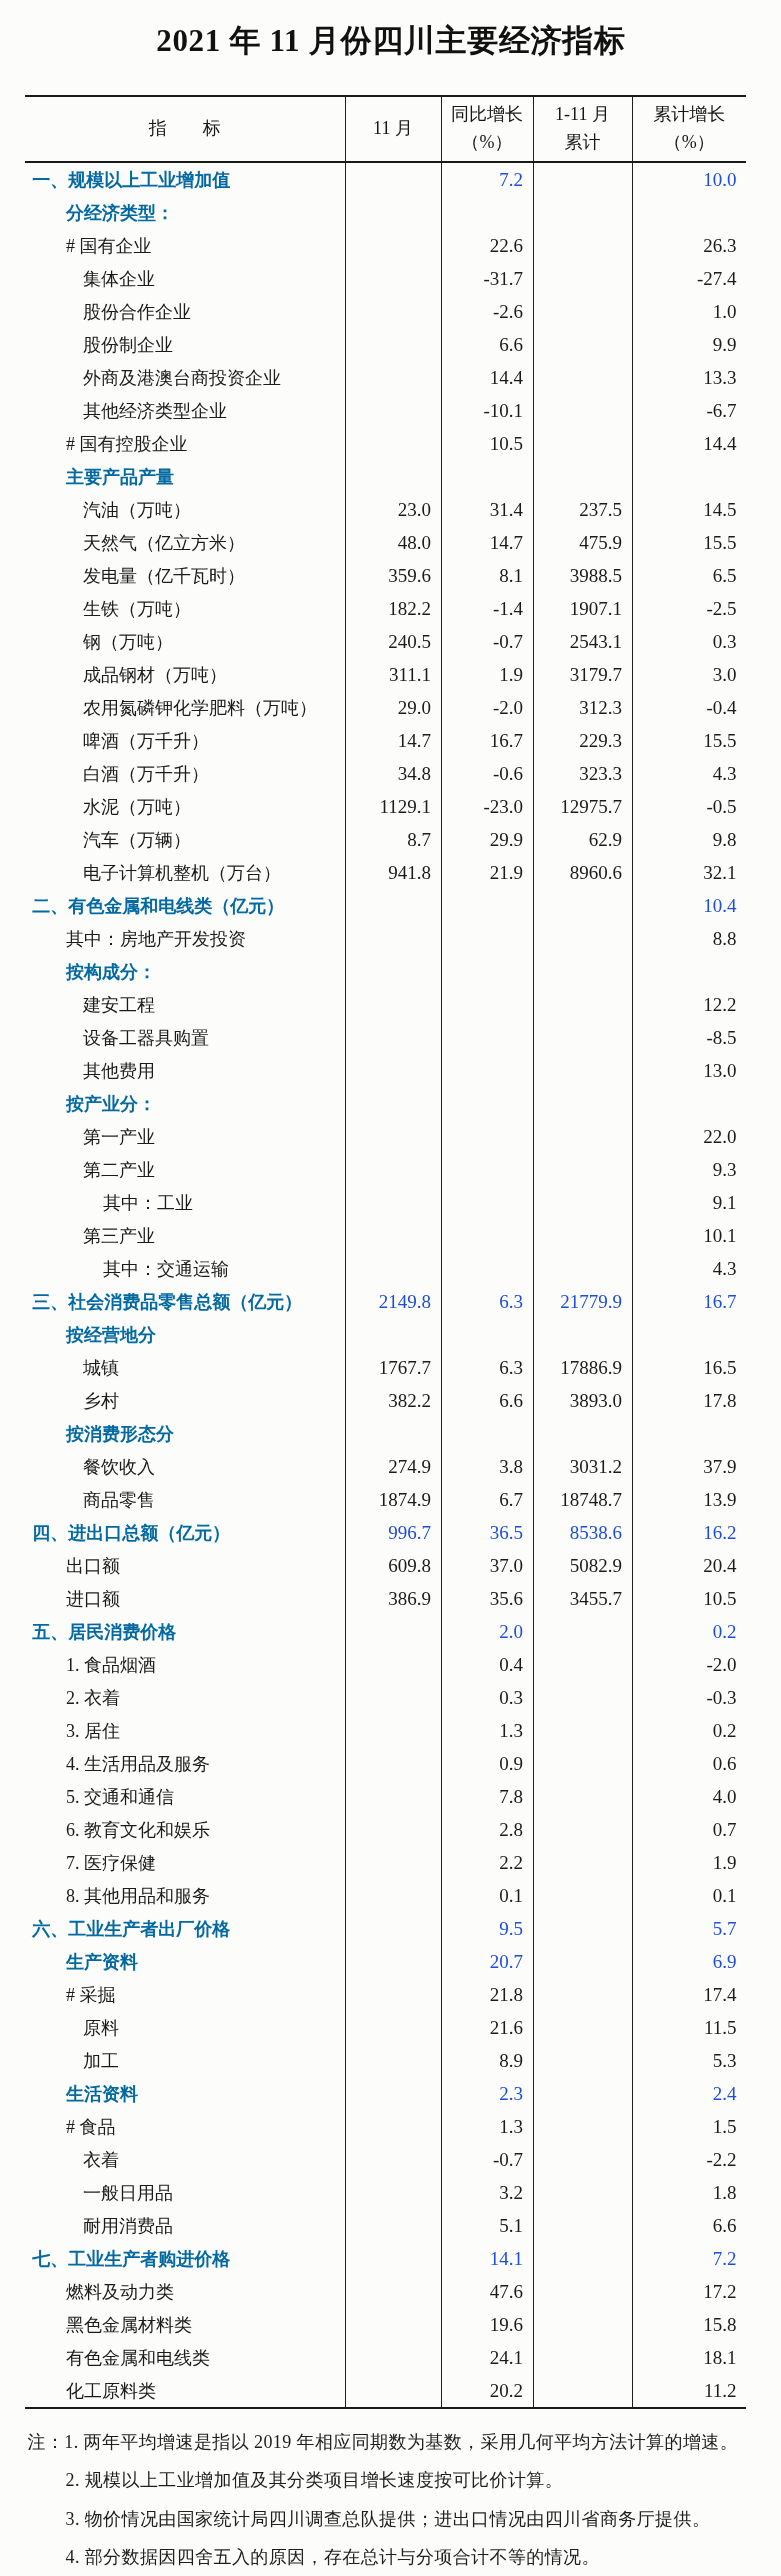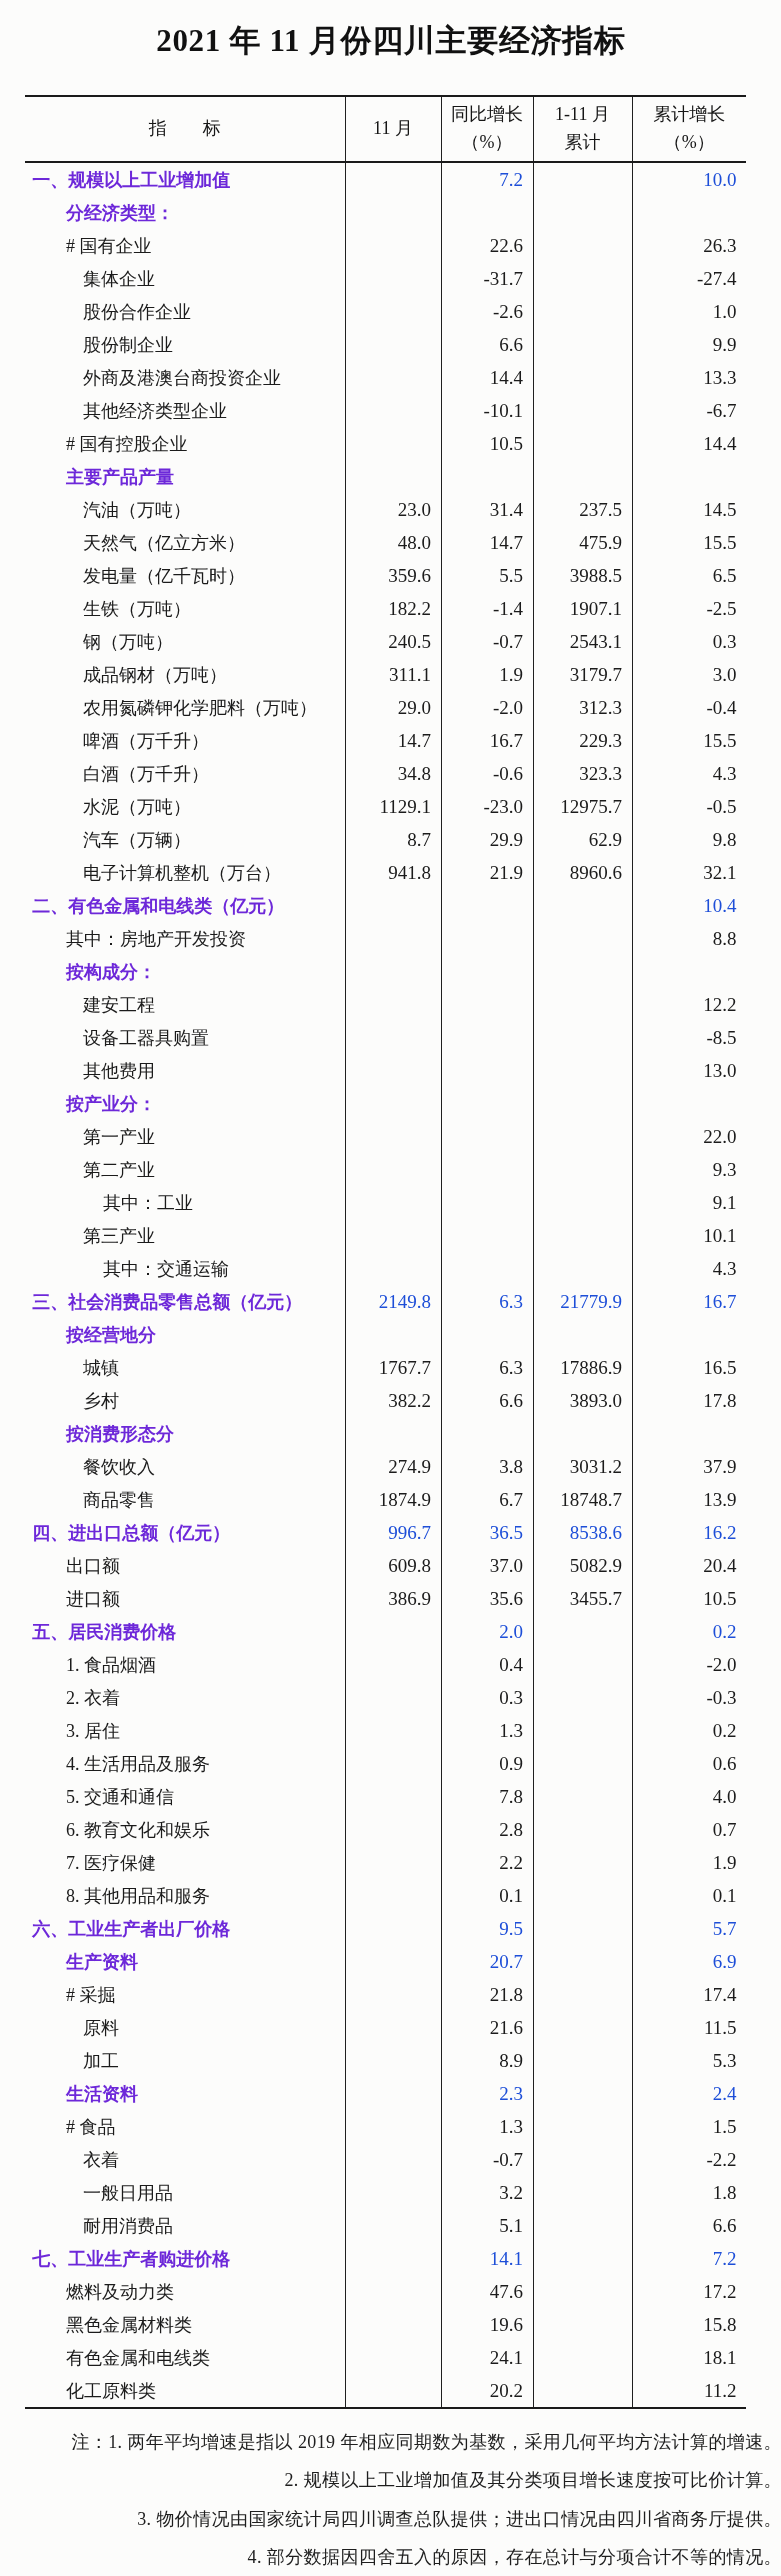--- a/index.html
+++ b/index.html
@@ -41,28 +41,28 @@
     height:33px;padding:0;
     font-size:18px;vertical-align:middle;
     color:#1b1b1b;
   }
   td.lab{text-align:left;white-space:nowrap;}
   td.num{text-align:right;padding-right:9.4px;font-size:19px;font-variant-numeric:tabular-nums;}
   .lv0{padding-left:7.2px;}
   .lv1{padding-left:41px;}
   .lv2{padding-left:58px;margin-top:16px;}
   .lv3{padding-left:78px;}
-  .bl{font-weight:bold;color:#6d28d9;}
+  .bl{font-weight:bold;color:#0369a1;}
   .bv{font-weight:normal;color:#1d4ed8;}
   .notes{
     margin:22px 0 0 27.5px;
     list-style:none;padding:0;
     font-size:18px;color:#1e1e1e;
   }
-  .notes li{margin-bottom:15px;line-height:1.3;letter-spacing:0.4px;text-align:right;}
+  .notes li{margin-bottom:15px;line-height:1.3;letter-spacing:0.4px;}
   .notes li.cont{padding-left:38px;}
 </style>
 </head>
 <body>
 
 <div class="title">2021 年 11 月份四川主要经济指标</div>
 
 <table>
   <colgroup>
     <col class="c-ind">
@@ -164,21 +164,21 @@
       <tr>
         <td class="lab lv2">天然气（亿立方米）</td>
         <td class="num vline">48.0</td>
         <td class="num vline">14.7</td>
         <td class="num vline">475.9</td>
         <td class="num vline">15.5</td>
       </tr>
       <tr>
         <td class="lab lv2">发电量（亿千瓦时）</td>
         <td class="num vline">359.6</td>
-        <td class="num vline">5.5</td>
+        <td class="num vline">8.1</td>
         <td class="num vline">3988.5</td>
         <td class="num vline">6.5</td>
       </tr>
       <tr>
         <td class="lab lv2">生铁（万吨）</td>
         <td class="num vline">182.2</td>
         <td class="num vline">-1.4</td>
         <td class="num vline">1907.1</td>
         <td class="num vline">-2.5</td>
       </tr>

